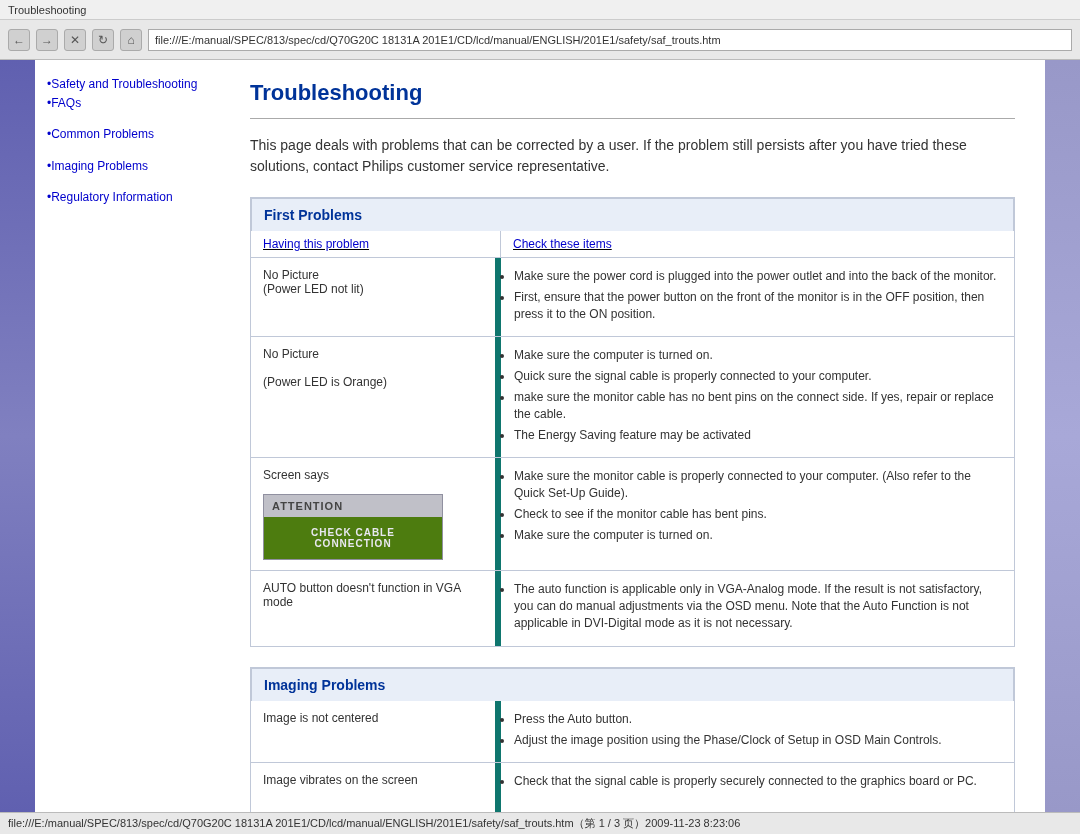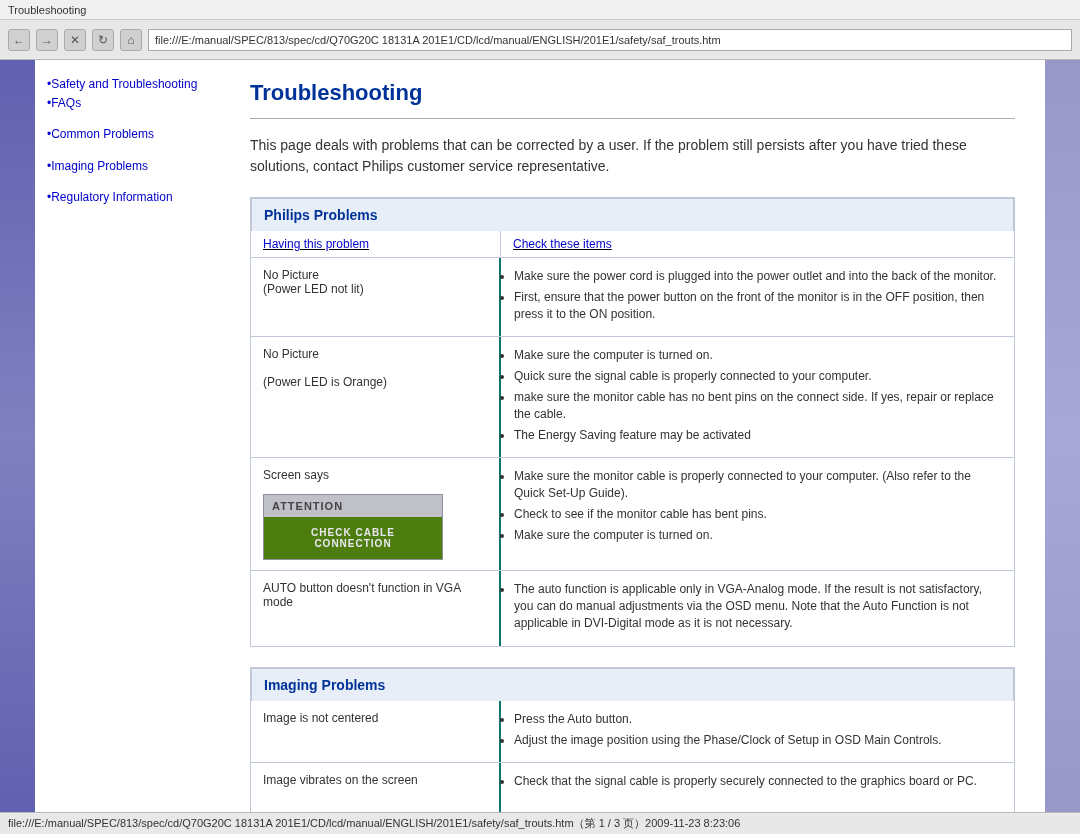--- a/index.html
+++ b/index.html
@@ -140,21 +140,21 @@
     .table-row {
       display: flex;
       border-bottom: 1px solid #c0c8d8;
       min-height: 60px;
     }
     .table-row:last-child {
       border-bottom: none;
     }
     .table-cell-left {
       width: 250px;
-      border-right: 2px solid #0f766e;
+      border-right: 6px solid #0f766e;
       padding: 10px 12px;
       font-size: 12px;
       color: #333;
       flex-shrink: 0;
     }
     .table-cell-right {
       flex: 1;
       padding: 10px 12px;
       font-size: 12px;
       color: #333;
@@ -245,21 +245,21 @@
       <a class="sidebar-link">•Regulatory Information</a>
     </div>
   </div>
 
   <div class="content-area">
     <h1 class="page-title">Troubleshooting</h1>
     <hr class="divider">
     <p class="intro-text">This page deals with problems that can be corrected by a user. If the problem still persists after you have tried these solutions, contact Philips customer service representative.</p>
 
     <div class="table-container">
-      <div class="section-header">Philips Problems</div>
+      <div class="section-header">First Problems</div>
       <div class="table-header">
         <div class="table-header-cell">Having this problem</div>
         <div class="table-header-cell">Check these items</div>
       </div>
 
       <div class="table-row">
         <div class="table-cell-left">
           No Picture<br>(Power LED not lit)
         </div>
         <div class="table-cell-right">

